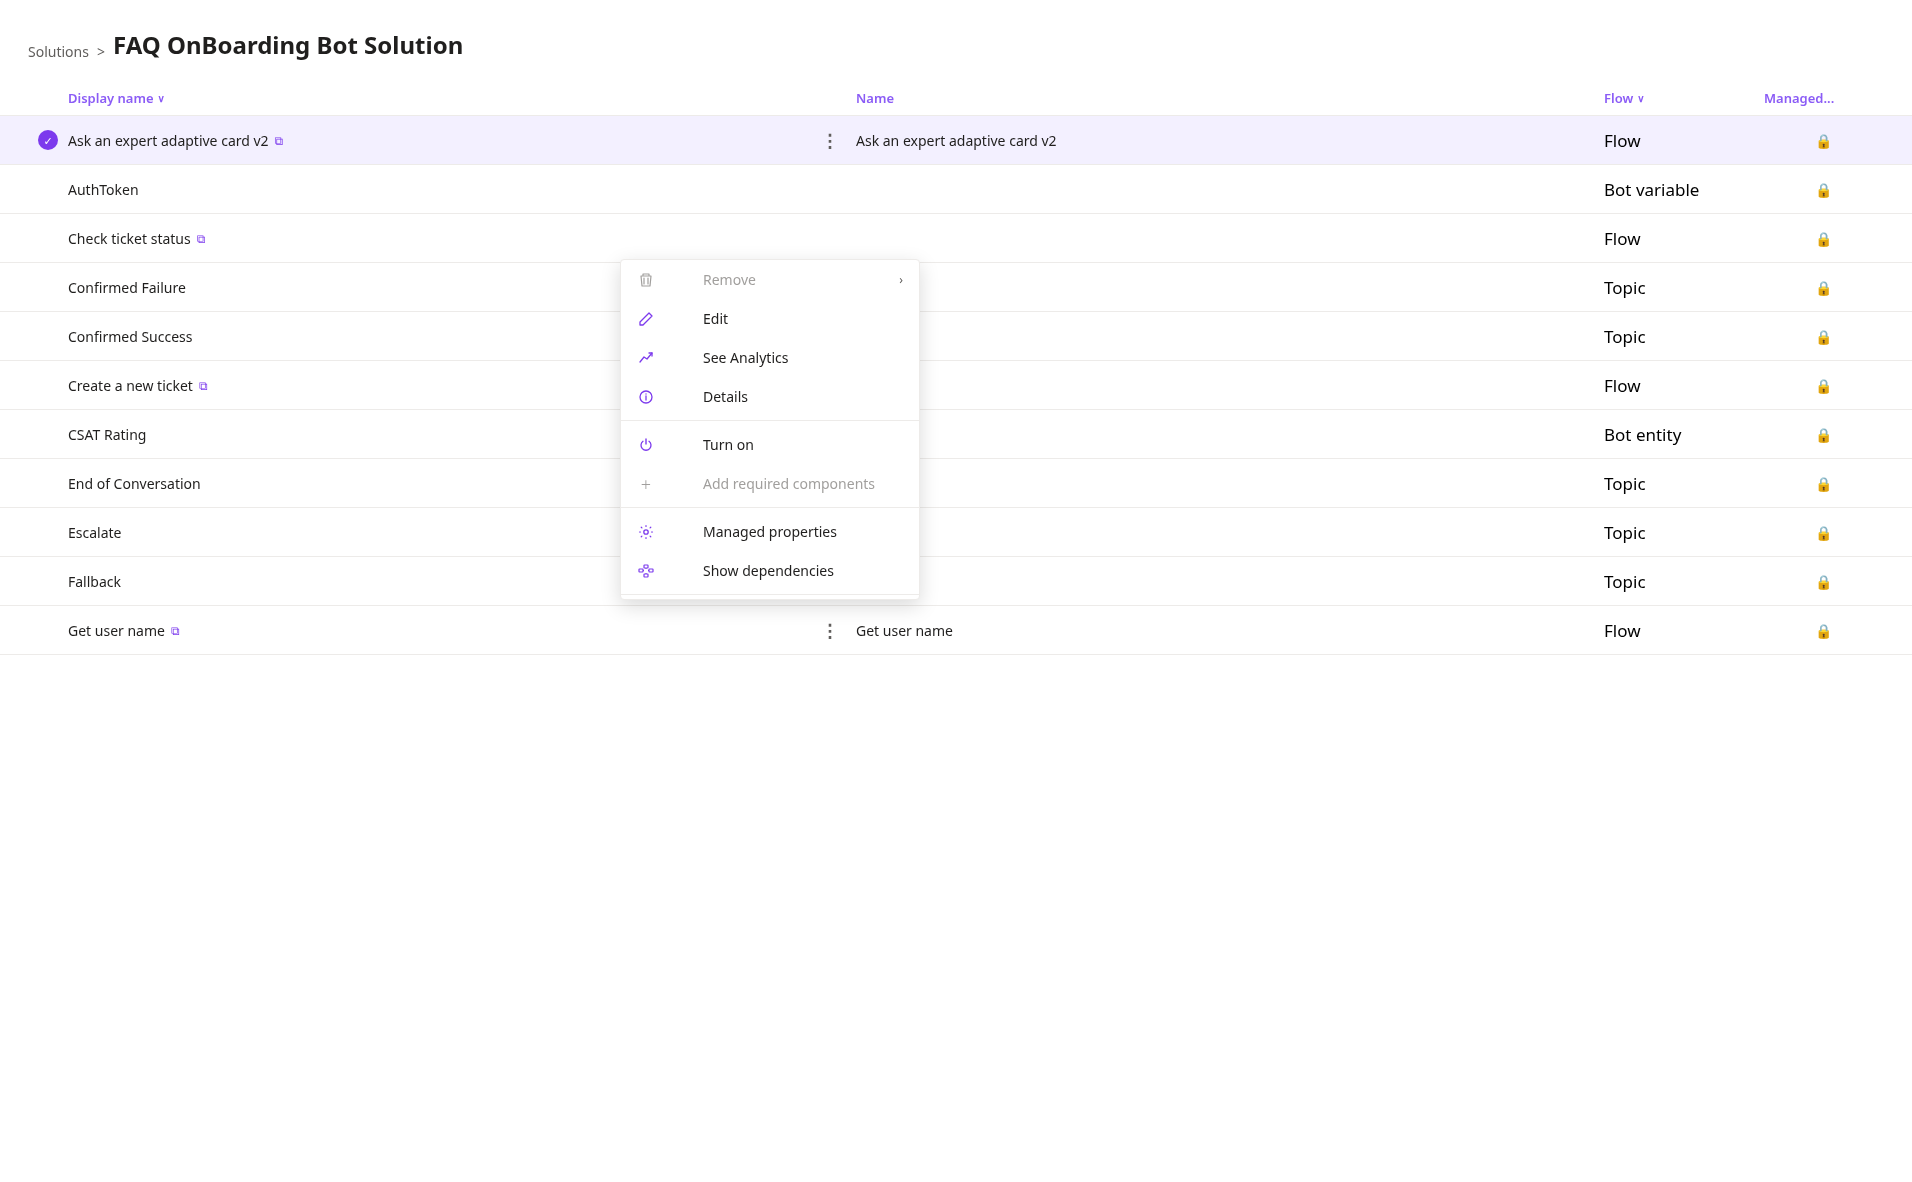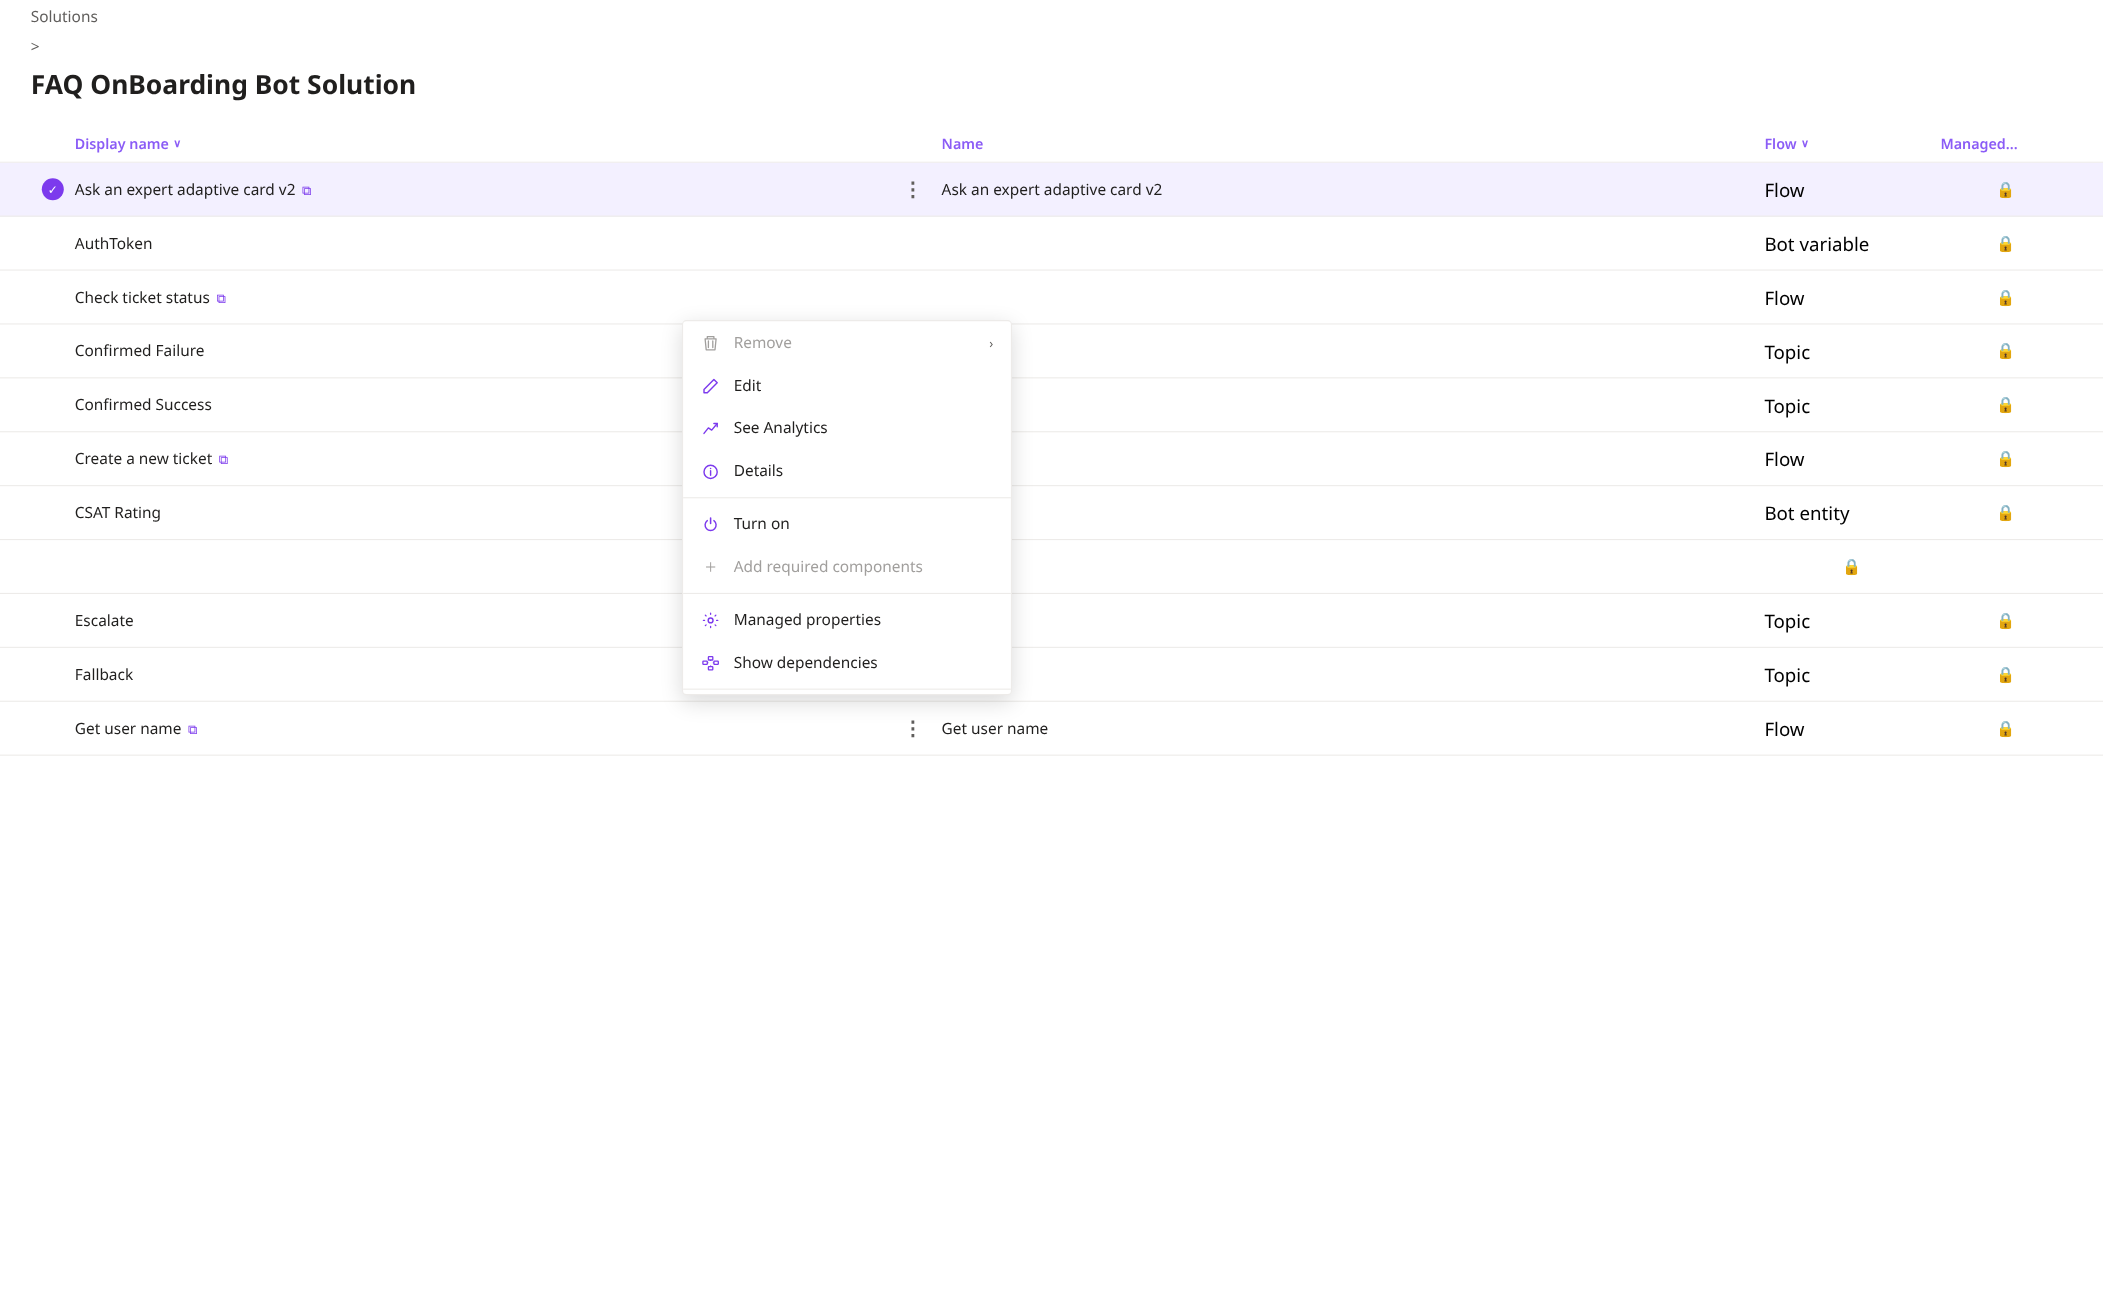--- a/index.html
+++ b/index.html
@@ -1,21 +1,21 @@
 <!DOCTYPE html>
 <html><head>
   <meta charset="utf-8">
   <style>
     * { box-sizing: border-box; margin: 0; padding: 0; }
     body { font-family: 'Segoe UI', system-ui, sans-serif; font-size: 14px; color: #201f1e; background: #fff; }
 
     .breadcrumb {
-      display: flex; align-items: flex-start; gap: 8px;
-      padding: 6px 28px 10px 28px;
-      font-size: 14px; color: #605e5c; flex-direction: column;
+      display: flex; align-items: flex-end; gap: 8px;
+      padding: 28px 28px 10px 28px;
+      font-size: 14px; color: #605e5c;
     }
     .breadcrumb .current {
       font-size: 24px; font-weight: 700; color: #201f1e;
     }
 
     .table-container { padding: 10px 0; position: relative; }
 
     .table-header {
       display: grid;
       grid-template-columns: 40px 1fr 40px 1fr 160px 120px;
@@ -77,21 +77,21 @@
     .menu-item.disabled { color: #a19f9d; cursor: default; }
     .menu-item.highlighted {
       background: white;
       outline: 2px solid #d32f2f;
       outline-offset: -2px;
     }
 
     .menu-separator { border: none; border-top: 1px solid #edebe9; margin: 4px 0; }
 
     .menu-icon { width: 18px; height: 18px; display: flex; align-items: center; justify-content: center; color: #7c3aed; flex-shrink: 0; }
-    .menu-label { flex: 1; }
+    .menu-label { flex: 1; margin-left: 36px; }
     .menu-arrow { color: #605e5c; font-size: 12px; }
 
     .remove-item { color: #a19f9d; }
     .remove-item .menu-icon { color: #a19f9d; }
   </style>
 </head>
 <body>
 
 <div class="breadcrumb">
   <span style="cursor:pointer;">Solutions</span>
@@ -193,20 +193,23 @@
       <span>CSAT Rating</span>
     </div>
     <div class="more-btn" style="opacity:0">⋮</div>
     <div class="record-name"></div>
     <div class="type-cell">Bot entity</div>
     <div class="lock-cell">🔒</div>
   </div>
 
   <div class="table-row">
     <div class="check-cell"></div>
+    <div class="display-name">
+      <span>End of Conversation</span>
+    </div>
     <div class="more-btn" style="opacity:0">⋮</div>
     <div class="record-name"></div>
     <div class="type-cell">Topic</div>
     <div class="lock-cell">🔒</div>
   </div>
 
   <div class="table-row">
     <div class="check-cell"></div>
     <div class="display-name">
       <span>Escalate</span>

